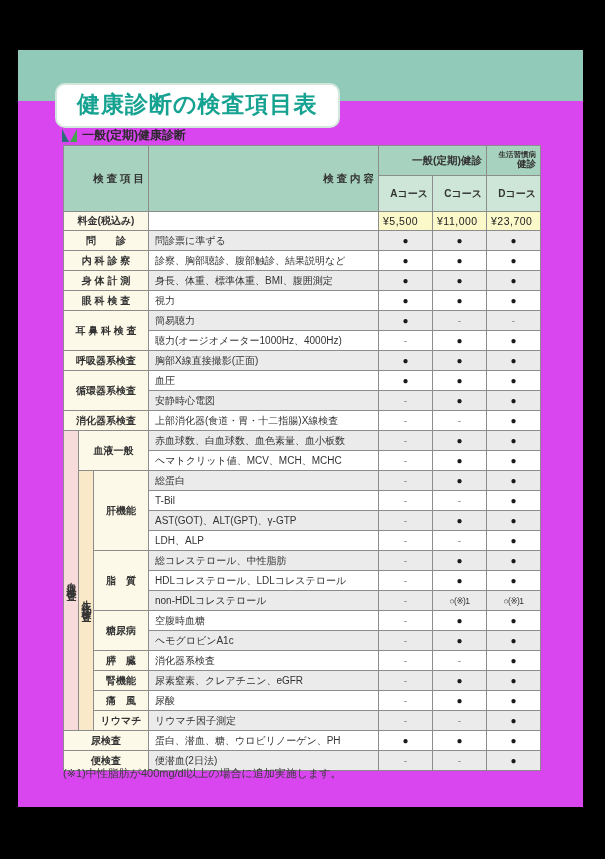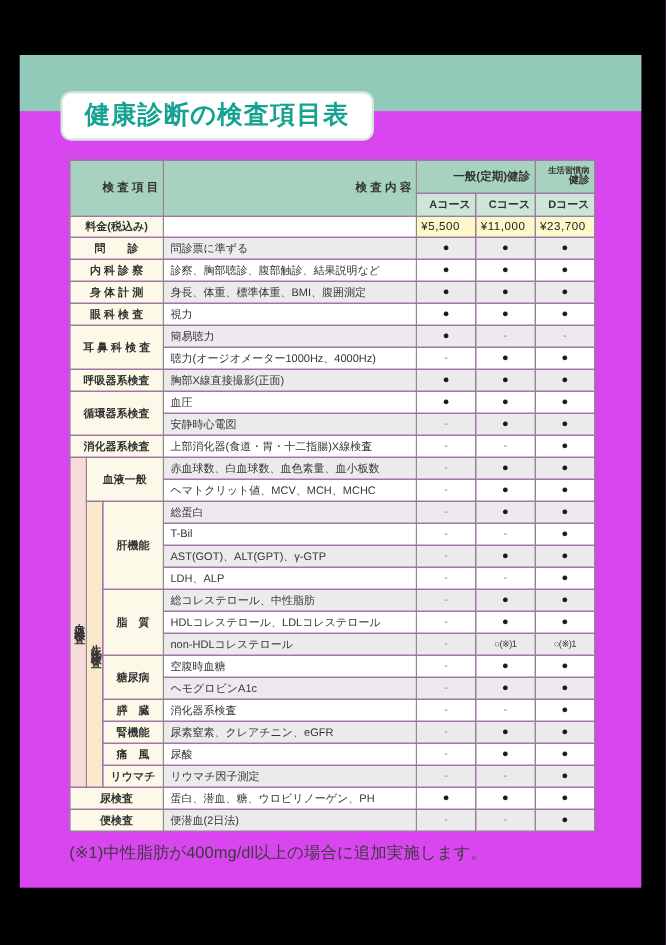--- a/index.html
+++ b/index.html
@@ -11,47 +11,54 @@
   .title-box h1{margin:0;font-size:23px;font-weight:bold;color:#16a291;letter-spacing:1px;white-space:nowrap;}
   .section-head{position:absolute;left:44px;top:77px;display:flex;align-items:center;gap:5px;
     font-size:12px;font-weight:bold;color:#2b2b2b;}
   .tbl-host{position:absolute;left:45px;top:95px;}
   table{border-collapse:collapse;table-layout:fixed;width:477px;}
   th,td{border:1px solid #8c8c8c;font-size:10px;color:#333;padding:0 4px;overflow:hidden;
     white-space:nowrap;box-sizing:border-box;}
   table{border:1.5px solid #7d7d7d;}
   thead th{background:#a7d2bf;font-weight:bold;text-align:right;}
   .h1{height:30px;font-size:10.5px;}
-  .h2{height:21px;background:#cde6d7;font-size:10px;}
+  .h2{height:36px;background:#cde6d7;font-size:10px;}
   .tiny{display:block;font-size:7.5px;line-height:1.15;font-weight:bold;}
   .tiny2{display:block;font-size:9.5px;line-height:1.15;font-weight:bold;}
   .lbl{background:#fdf9e9;text-align:center;font-weight:bold;font-size:10px;}
   .price-row td{height:19px;}
   .yellow{background:#fbf8ca;text-align:left;font-size:10.5px;color:#222;letter-spacing:0.5px;}
   tbody td{height:20px;}
   .content{text-align:left;padding-left:6px;}
   .mark{text-align:center;}
   .plain{background:#fff;}
   tr.shade .plain{background:#ebebeb;margin-left:23px;}
   .v1{background:#f7dada;text-align:center;padding:0;}
   .v2{background:#fae9c9;text-align:center;padding:0;}
   .vtext{writing-mode:vertical-rl;text-orientation:upright;letter-spacing:3px;
     font-weight:bold;font-size:10px;color:#333;}
   .dot{font-size:10px;color:#1a1a1a;}
   .dash{color:#888;}
   .circ{font-size:8.5px;color:#333;letter-spacing:-0.5px;}
-  .footnote{position:absolute;left:45px;top:716px;font-size:15px;color:#3c3c3c;}
+  .footnote{position:absolute;left:45px;top:716px;font-size:11px;color:#3c3c3c;}
 </style>
 </head>
 <body>
 
 <div class="page">
   <div class="band"></div>
   <div class="title-box">
     <h1>健康診断の検査項目表</h1>
+  </div>
+  <div class="section-head">
+    <svg width="15" height="13">
+      <polygon points="0,0 0,13 7,13" fill="#2a6e79"></polygon>
+      <polygon points="15,0 15,13 8,13" fill="#43a54b"></polygon>
+    </svg>
+    <span>一般(定期)健康診断</span>
   </div>
   <div class="tbl-host" id="tbl-host">
       <table>
         <colgroup>
           <col style="width: 15px;">
           <col style="width: 15px;">
           <col style="width: 55px;">
           <col style="width: 230px;">
           <col style="width: 54px;">
           <col style="width: 54px;">

